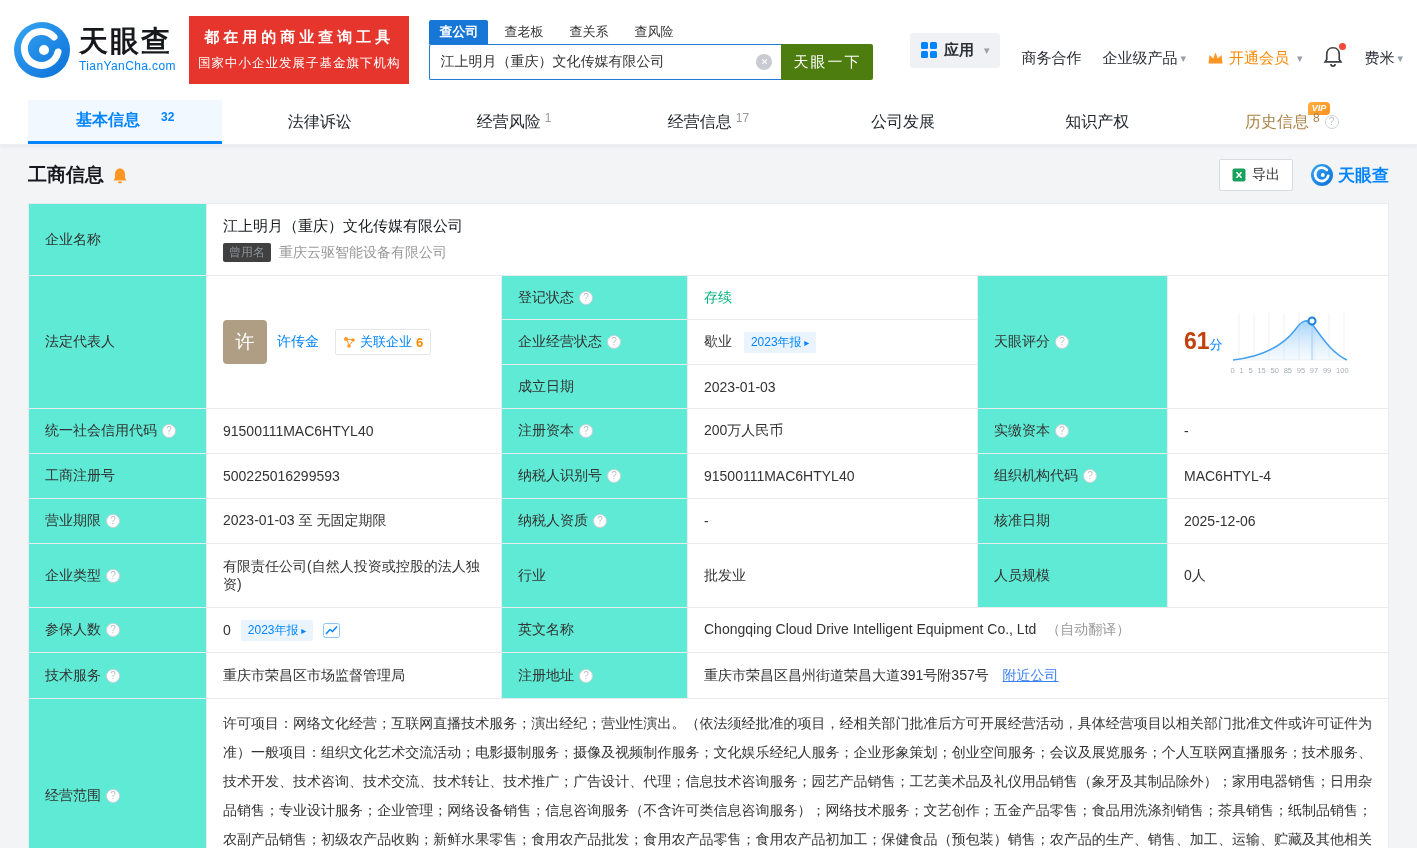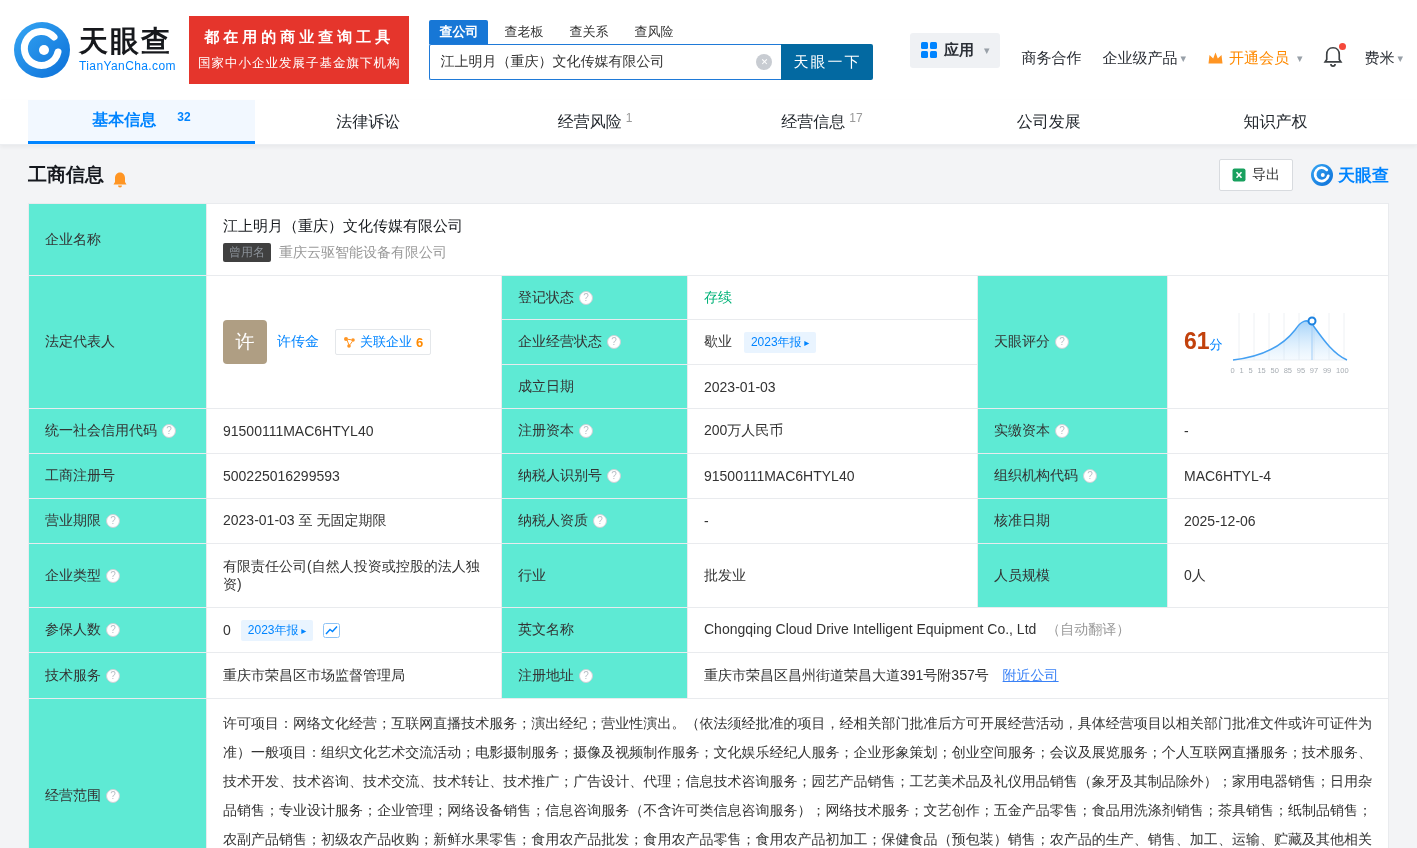--- a/index.html
+++ b/index.html
@@ -23,21 +23,21 @@
   .stab { font-size:13px; color:#333; padding:3px 10px; cursor:pointer; white-space:nowrap; }
   .stab.active { background:#1777d6; color:#fff; border-radius:2px 2px 0 0; font-weight:600; }
   .srow { display:flex; }
   .sinput-wrap { position:relative; width:352px; }
   .sinput { width:100%; height:36px; border:1px solid #1f7ad8; border-right:none; padding:0 30px 0 10px;
             font-size:14px; color:#333; outline:none; border-radius:2px 0 0 2px;
             font-family:"Liberation Sans","DejaVu Sans",sans-serif; }
   .sclear { position:absolute; right:9px; top:10px; width:16px; height:16px; border-radius:50%;
             background:#c8ccd2; color:#fff; font-size:9px; line-height:16px; text-align:center; cursor:pointer; }
   .sclear::after { content:"✕"; }
-  .sbtn { width:92px; height:36px; background:#0369a1; color:#fff; border:none; font-size:15px;
+  .sbtn { width:92px; height:36px; background:#4d7c0f; color:#fff; border:none; font-size:15px;
           border-radius:0 2px 2px 0; cursor:pointer; letter-spacing:2px;
           font-family:"Liberation Sans","DejaVu Sans",sans-serif; }
   .hdr-right { margin-left:auto; display:flex; align-items:flex-end; gap:21px; font-size:15px; color:#2b2f36; }
   .apps { display:flex; align-items:center; gap:7px; background:#eff1f4; border-radius:3px;
           padding:8px 11px; cursor:pointer; font-weight:600; }
   .grid-icon { display:inline-grid; grid-template-columns:7px 7px; gap:2px; }
   .grid-icon i { width:7px; height:7px; background:#0084ff; border-radius:1.5px; }
   .caret { display:inline-block; color:#98a0a8; font-size:11px; margin-left:3px; }
   .caret::after { content:"▾"; }
   .hlink { cursor:pointer; white-space:nowrap; display:flex; align-items:center; }
@@ -56,21 +56,21 @@
   .ptab.gold .cnt { color:#aa8345; }
   .vip-tag { position:absolute; top:2px; left:50%; margin-left:16px;
              background:linear-gradient(135deg,#ffb143,#ff8f1f); color:#fff; font-size:9px; font-weight:700;
              font-style:italic; padding:0 4px; border-radius:4px 4px 4px 0; line-height:13px; }
   .q { display:inline-block; width:14px; height:14px; border:1px solid #ccd1d6; border-radius:50%;
        color:#b9bfc6; font-size:10px; line-height:12px; text-align:center; margin-left:5px;
        vertical-align:1px; cursor:pointer; background:#fff; }
   .q::after { content:"?"; }
   
   .sec-head { display:flex; align-items:center; margin:14px 28px 12px; height:32px; }
-  .sec-title { display:flex; align-items:flex-end; gap:8px; }
+  .sec-title { display:flex; align-items:center; gap:8px; }
   .sec-title h2 { font-size:19px; color:#16191f; margin:0; font-weight:700; }
   .sec-actions { margin-left:auto; display:flex; align-items:center; gap:18px; }
   .export { display:flex; align-items:center; gap:6px; background:#fff; border:1px solid #d8dbdf;
             border-radius:2px; padding:6px 12px; font-size:14px; color:#333; cursor:pointer;
             font-family:"Liberation Sans","DejaVu Sans",sans-serif; }
   .wm { display:flex; align-items:center; gap:5px; font-size:17px; font-weight:700; color:#0084ff; }
   
   .info-table { width:1361px; margin:0 28px; border-collapse:collapse; table-layout:fixed;
                 background:#fff; font-size:14px; color:#333; }
   .info-table td { border:1px solid #e9ebee; padding:10px 16px; vertical-align:middle; word-break:break-all; }
@@ -209,20 +209,26 @@
   <div class="ptab">
     <span>经营信息</span>
     <span class="cnt">17</span>
   </div>
   <div class="ptab">
     <span>公司发展</span>
   </div>
   <div class="ptab">
     <span>知识产权</span>
   </div>
+  <div class="ptab gold">
+    <span class="vip-tag">VIP</span>
+    <span>历史信息</span>
+    <span class="cnt">8</span>
+    <span class="q"></span>
+  </div>
 </nav>
 
 <div class="sec-head">
   <div class="sec-title">
     <h2>工商信息</h2>
     <span style="display:flex;cursor:pointer">
       <svg width="16" height="17" viewBox="0 0 16 17">
         <path d="M8 1.5 C4.8 1.5 3 4 3 7 V11 L1.5 13.5 H14.5 L13 11 V7 C13 4 11.2 1.5 8 1.5 Z" fill="#ff9523"></path>
         <path d="M6 14.5 a2 2 0 0 0 4 0 Z" fill="#ff9523"></path>
       </svg>

